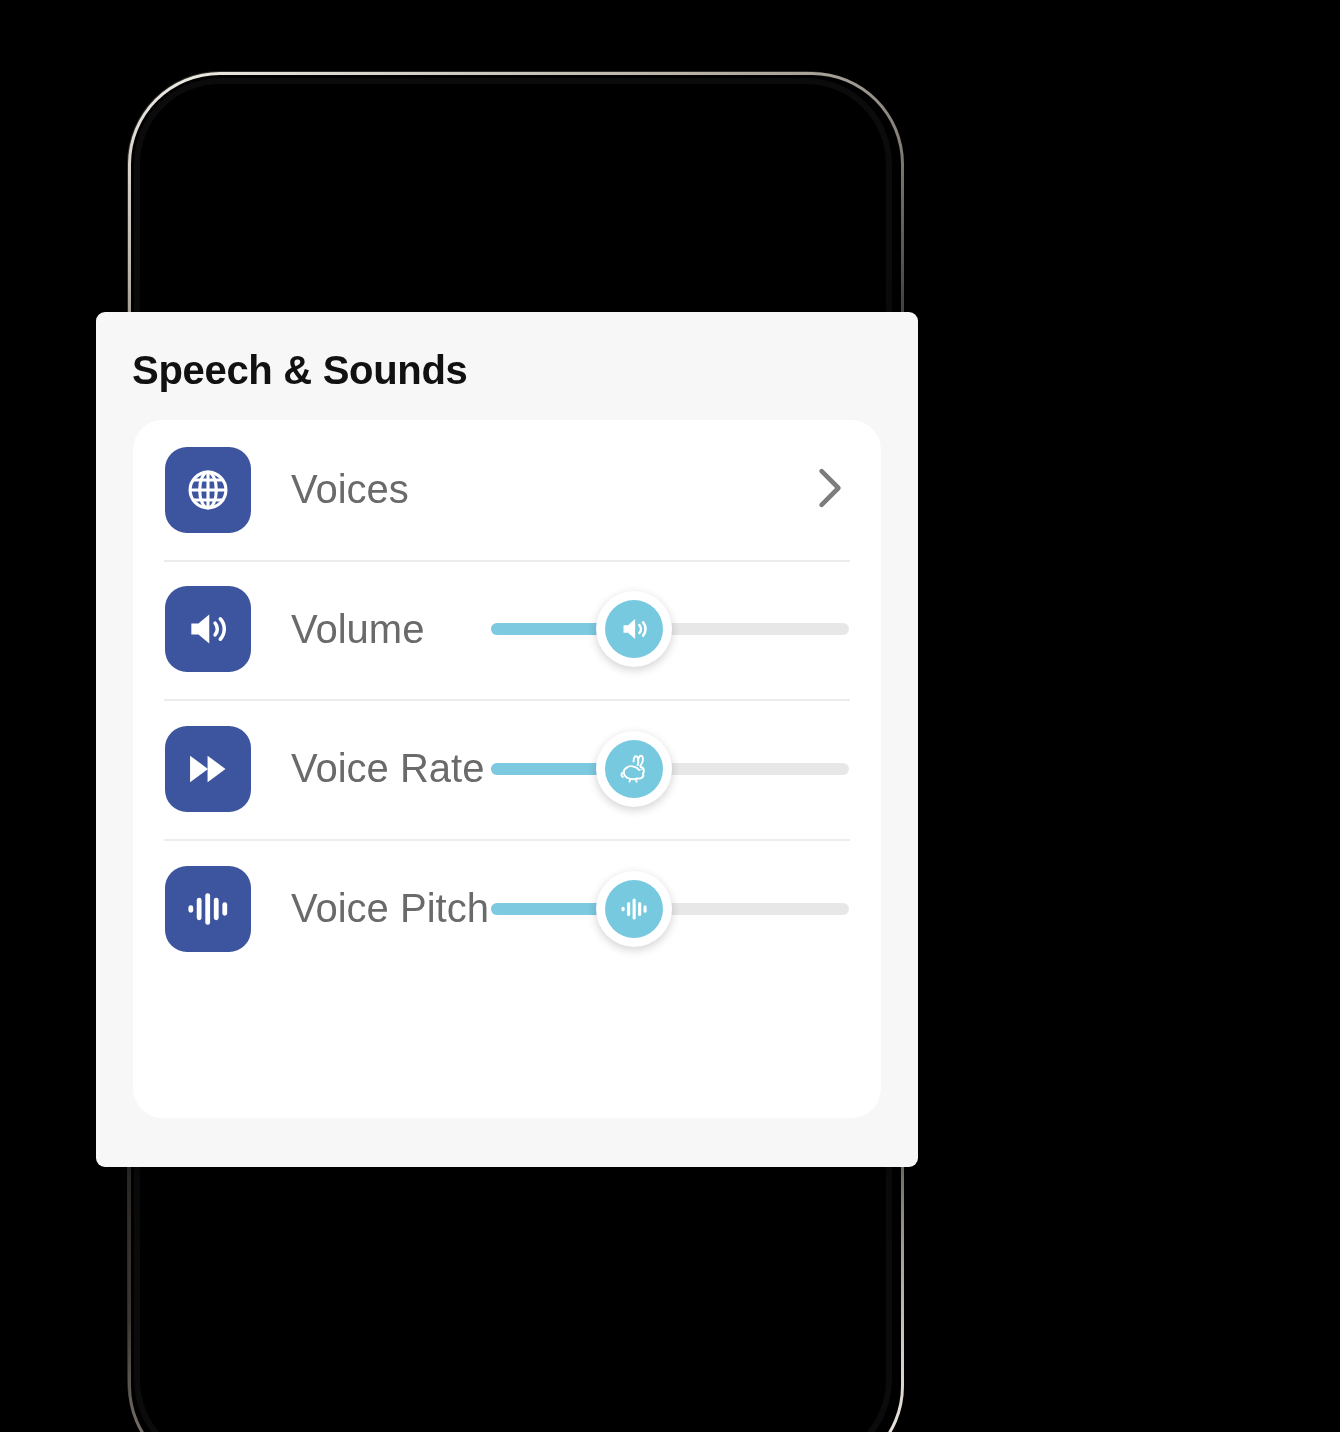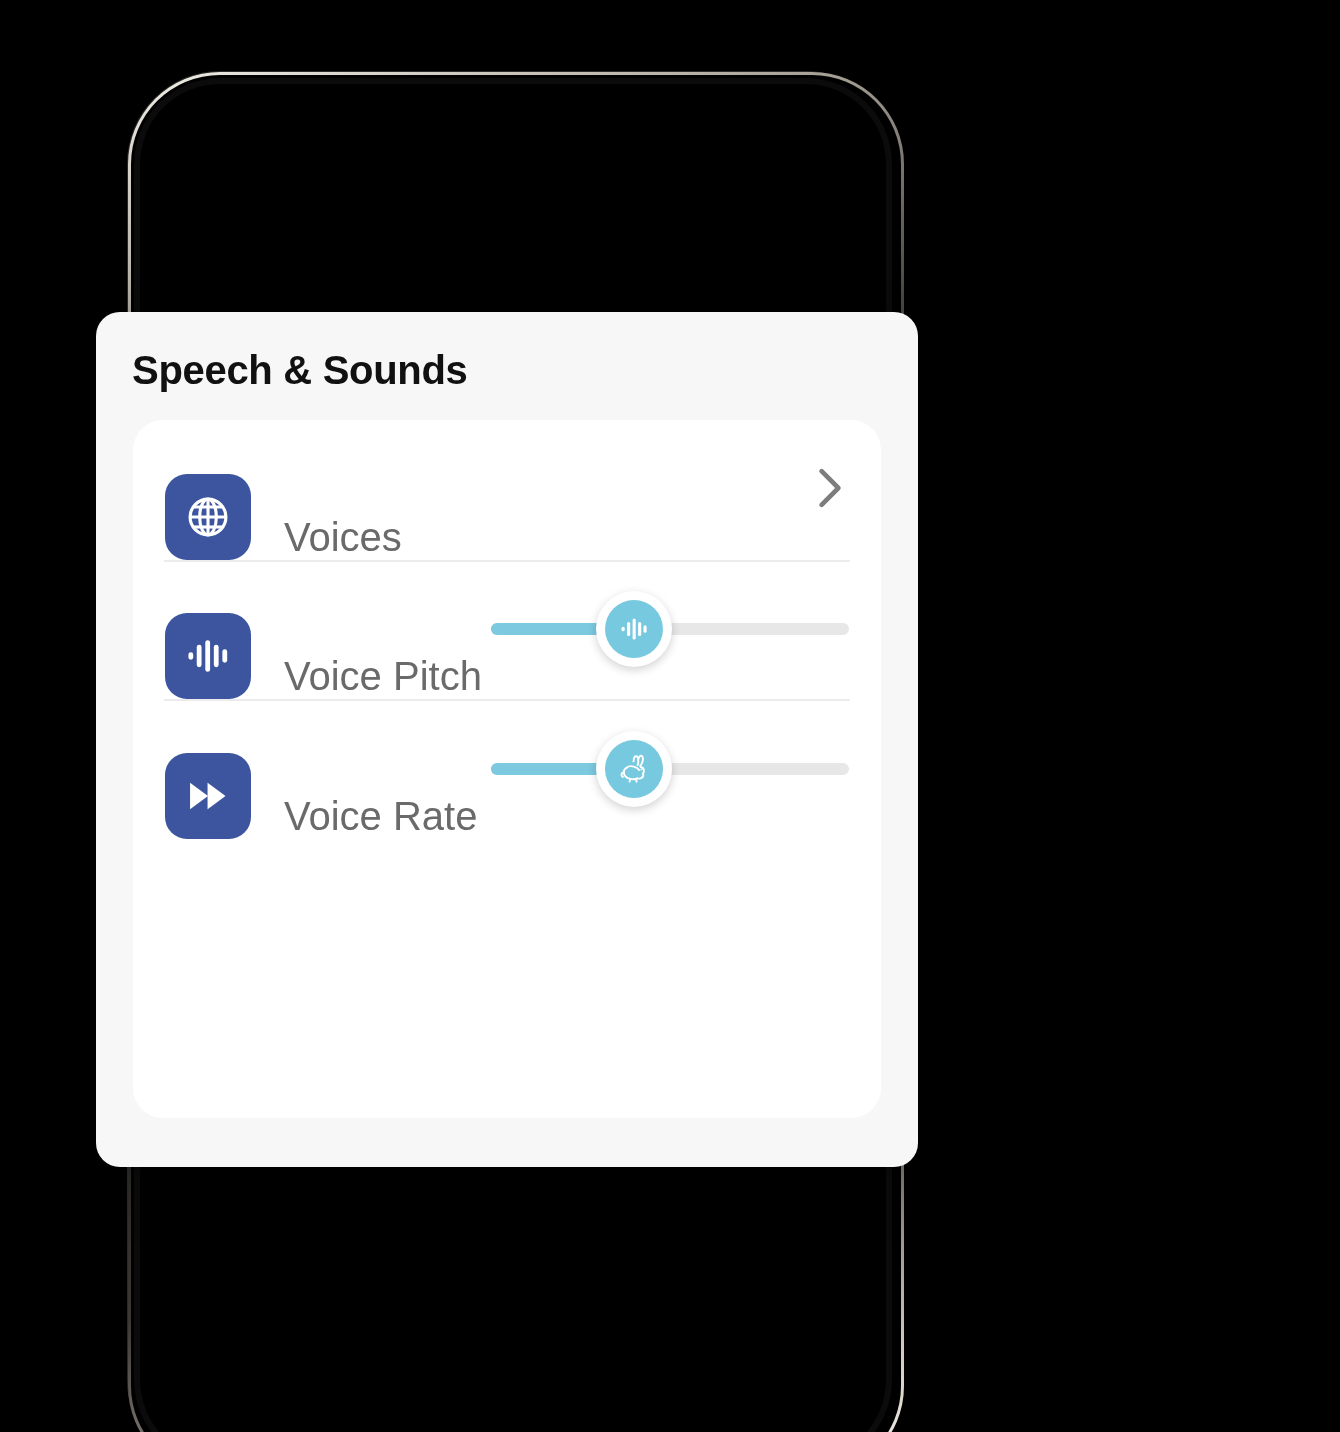--- a/index.html
+++ b/index.html
@@ -206,21 +206,21 @@
     transform: translateY(-50%);
   }
 
   
   #modal-card {
     position: absolute;
     left: 96px;
     top: 312px;
     width: 822px;
     height: 855px;
-    border-radius: 24px;
+    border-radius: 9px;
     background: #f7f7f7;
     box-shadow: 0 22px 60px rgba(0,0,0,0.16), 0 2px 10px rgba(0,0,0,0.06);
     overflow: hidden;
   }
   #modal-title {
     position: absolute;
     left: 36px;
     top: 36px;
     font-size: 40px;
     font-weight: bold;
@@ -233,22 +233,23 @@
     top: 108px;
     width: 748px;
     height: 698px;
     border-radius: 30px;
     background: #ffffff;
   }
   .row {
     position: relative;
     height: 139.6px;
     display: flex;
-    align-items: flex-end;
+    align-items: center;
     padding-left: 32px;
+    gap: 7px;
   }
   .row-divider {
     position: absolute;
     left: 31px;
     right: 31px;
     top: 0;
     height: 2px;
     background: #ececec;
   }
   .row-icon {
@@ -421,44 +422,39 @@
         </svg>
       </div>
       <div class="row-label">Voices</div>
       <span class="row-chev">
         <svg width="26" height="42" viewBox="0 0 12 20" fill="none" stroke="#7d7d7d" stroke-width="2.2" stroke-linecap="round" stroke-linejoin="round">
             <polyline points="2,2 10,10 2,18"></polyline>
           </svg>
       </span>
     </div>
 
-
     <div class="row">
       <div class="row-divider"></div>
       <div class="row-icon">
-        <svg width="50" height="50" viewBox="0 0 24 24" fill="#fff">
-          <rect x="2.6" y="10.2" width="2.3" height="3.6" rx="1.15"></rect>
-          <rect x="6.6" y="6.6" width="2.3" height="10.8" rx="1.15"></rect>
-          <rect x="10.7" y="4.4" width="2.3" height="15.2" rx="1.15"></rect>
-          <rect x="14.8" y="6.6" width="2.3" height="10.8" rx="1.15"></rect>
-          <rect x="18.9" y="8.8" width="2.3" height="6.4" rx="1.15"></rect>
-        </svg>
-      </div>
-      <div class="row-label">Voice Pitch</div>
+        <svg width="50" height="50" viewBox="0 0 24 24">
+          <path d="M4 9.4h3.4L12.6 5v14L7.4 14.6H4z" fill="#fff"></path>
+          <path d="M15.4 9.2a4.2 4.2 0 0 1 0 5.6" fill="none" stroke="#fff" stroke-width="1.7" stroke-linecap="round"></path>
+          <path d="M17.9 7.1a7.3 7.3 0 0 1 0 9.8" fill="none" stroke="#fff" stroke-width="1.7" stroke-linecap="round"></path>
+        </svg>
+      </div>
+      <div class="row-label">Volume</div>
       <div class="slider">
         <div class="slider-track"></div>
         <div class="slider-fill" style="width: 40%;"></div>
         <div class="slider-thumb" style="left: 40%;">
           <div class="slider-thumb-inner">
-            <svg width="34" height="34" viewBox="0 0 24 24" fill="#fff">
-              <rect x="3.2" y="10.4" width="2.2" height="3.2" rx="1.1"></rect>
-              <rect x="7.1" y="7" width="2.2" height="10" rx="1.1"></rect>
-              <rect x="11" y="4.6" width="2.2" height="14.8" rx="1.1"></rect>
-              <rect x="14.9" y="7" width="2.2" height="10" rx="1.1"></rect>
-              <rect x="18.7" y="9.4" width="2.2" height="5.2" rx="1.1"></rect>
+            <svg width="34" height="34" viewBox="0 0 24 24">
+              <path d="M4.6 9.4h3.2L12.8 5v14L7.8 14.6H4.6z" fill="#fff"></path>
+              <path d="M15.8 9.2a4.2 4.2 0 0 1 0 5.6" fill="none" stroke="#fff" stroke-width="1.8" stroke-linecap="round"></path>
+              <path d="M18.4 7.3a7.1 7.1 0 0 1 0 9.4" fill="none" stroke="#fff" stroke-width="1.8" stroke-linecap="round"></path>
             </svg>
           </div>
         </div>
       </div>
     </div>
 
     <div class="row">
       <div class="row-divider"></div>
       <div class="row-icon">
         <svg width="50" height="50" viewBox="0 0 24 24" fill="#fff">
@@ -481,15 +477,44 @@
               <path d="M7.2 11.1c1-1 2.9-1.2 4.7-.7 1.6.4 2.9 1.3 3.5 2.3"></path>
               <path d="M5.2 14.1c-.9.3-1.6 1-1.6 1.8 0 .6.4 1.1 1 1.4"></path>
               <path d="M9.6 18.6l-.6 1.8M13.4 18.9l.3 1.6"></path>
               <circle cx="16.7" cy="12.4" r=".55" fill="#fff" stroke="none"></circle>
             </svg>
           </div>
         </div>
       </div>
     </div>
 
+    <div class="row">
+      <div class="row-divider"></div>
+      <div class="row-icon">
+        <svg width="50" height="50" viewBox="0 0 24 24" fill="#fff">
+          <rect x="2.6" y="10.2" width="2.3" height="3.6" rx="1.15"></rect>
+          <rect x="6.6" y="6.6" width="2.3" height="10.8" rx="1.15"></rect>
+          <rect x="10.7" y="4.4" width="2.3" height="15.2" rx="1.15"></rect>
+          <rect x="14.8" y="6.6" width="2.3" height="10.8" rx="1.15"></rect>
+          <rect x="18.9" y="8.8" width="2.3" height="6.4" rx="1.15"></rect>
+        </svg>
+      </div>
+      <div class="row-label">Voice Pitch</div>
+      <div class="slider">
+        <div class="slider-track"></div>
+        <div class="slider-fill" style="width: 40%;"></div>
+        <div class="slider-thumb" style="left: 40%;">
+          <div class="slider-thumb-inner">
+            <svg width="34" height="34" viewBox="0 0 24 24" fill="#fff">
+              <rect x="3.2" y="10.4" width="2.2" height="3.2" rx="1.1"></rect>
+              <rect x="7.1" y="7" width="2.2" height="10" rx="1.1"></rect>
+              <rect x="11" y="4.6" width="2.2" height="14.8" rx="1.1"></rect>
+              <rect x="14.9" y="7" width="2.2" height="10" rx="1.1"></rect>
+              <rect x="18.7" y="9.4" width="2.2" height="5.2" rx="1.1"></rect>
+            </svg>
+          </div>
+        </div>
+      </div>
+    </div>
+
 
   </div>
 </div>
 
 </body></html>

